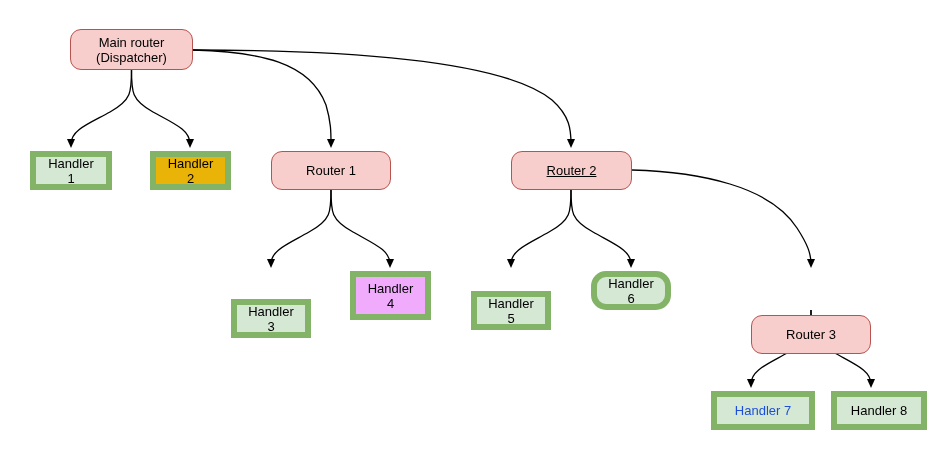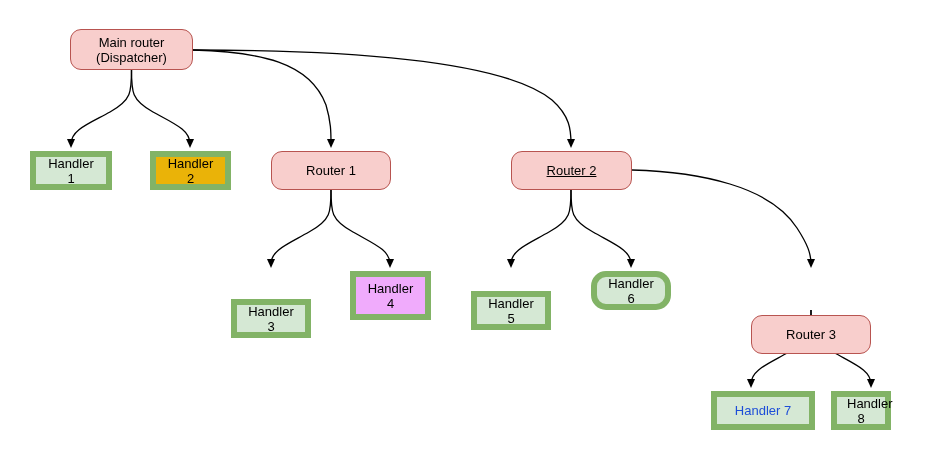--- a/index.html
+++ b/index.html
@@ -87,16 +87,16 @@
       <div class="node handler" style="left: 30px; top: 151px; width: 82px; height: 39px; background: rgb(213, 232, 212); border-color: rgb(130, 179, 102); color: rgb(0, 0, 0);"><span class="node-label">Handler 1</span></div>
       <div class="node handler" style="left: 150px; top: 151px; width: 81px; height: 39px; background: #eab308; border-color: rgb(130, 179, 102); color: rgb(0, 0, 0);"><span class="node-label">Handler 2</span></div>
       <div class="node router" style="left: 271px; top: 151px; width: 120px; height: 39px; background: rgb(248, 206, 204); border-color: rgb(184, 84, 80); color: rgb(0, 0, 0);"><span class="node-label">Router 1</span></div>
       <div class="node router" style="left: 511px; top: 151px; width: 121px; height: 39px; background: rgb(248, 206, 204); border-color: rgb(184, 84, 80); color: rgb(0, 0, 0); text-decoration: underline;"><span class="node-label">Router 2</span></div>
       <div class="node handler" style="left: 231px; top: 271px; width: 80px; height: 39px; background: rgb(213, 232, 212); border-color: rgb(130, 179, 102); color: rgb(0, 0, 0); margin-top: 28px;"><span class="node-label">Handler 3</span></div>
       <div class="node handler" style="left: 350px; top: 271px; width: 81px; height: 49px; background: #f0abfc; border-color: rgb(130, 179, 102); color: rgb(0, 0, 0);"><span class="node-label">Handler 4</span></div>
       <div class="node handler" style="left: 471px; top: 271px; width: 80px; height: 39px; background: rgb(213, 232, 212); border-color: rgb(130, 179, 102); color: rgb(0, 0, 0); margin-top: 20px;"><span class="node-label">Handler 5</span></div>
       <div class="node handler" style="left: 591px; top: 271px; width: 80px; height: 39px; background: rgb(213, 232, 212); border-color: rgb(130, 179, 102); color: rgb(0, 0, 0); border-radius: 15px;"><span class="node-label">Handler 6</span></div>
       <div class="node router" style="left: 751px; top: 271px; width: 120px; height: 39px; background: rgb(248, 206, 204); border-color: rgb(184, 84, 80); color: rgb(0, 0, 0); margin-top: 44px;"><span class="node-label">Router 3</span></div>
       <div class="node handler" style="left: 711px; top: 391px; width: 104px; height: 39px; background: rgb(213, 232, 212); border-color: rgb(130, 179, 102); color: #1d4ed8;"><span class="node-label">Handler 7</span></div>
-      <div class="node handler" style="left: 831px; top: 391px; width: 60px; height: 39px; background: rgb(213, 232, 212); border-color: rgb(130, 179, 102); color: rgb(0, 0, 0);"><span class="node-label">Handler 8</span></div>
+      <div class="node handler" style="left: 831px; top: 391px; width: 96px; height: 39px; background: rgb(213, 232, 212); border-color: rgb(130, 179, 102); color: rgb(0, 0, 0);"><span class="node-label">Handler 8</span></div>
     </div>
 
 </div>
 
 </body></html>

